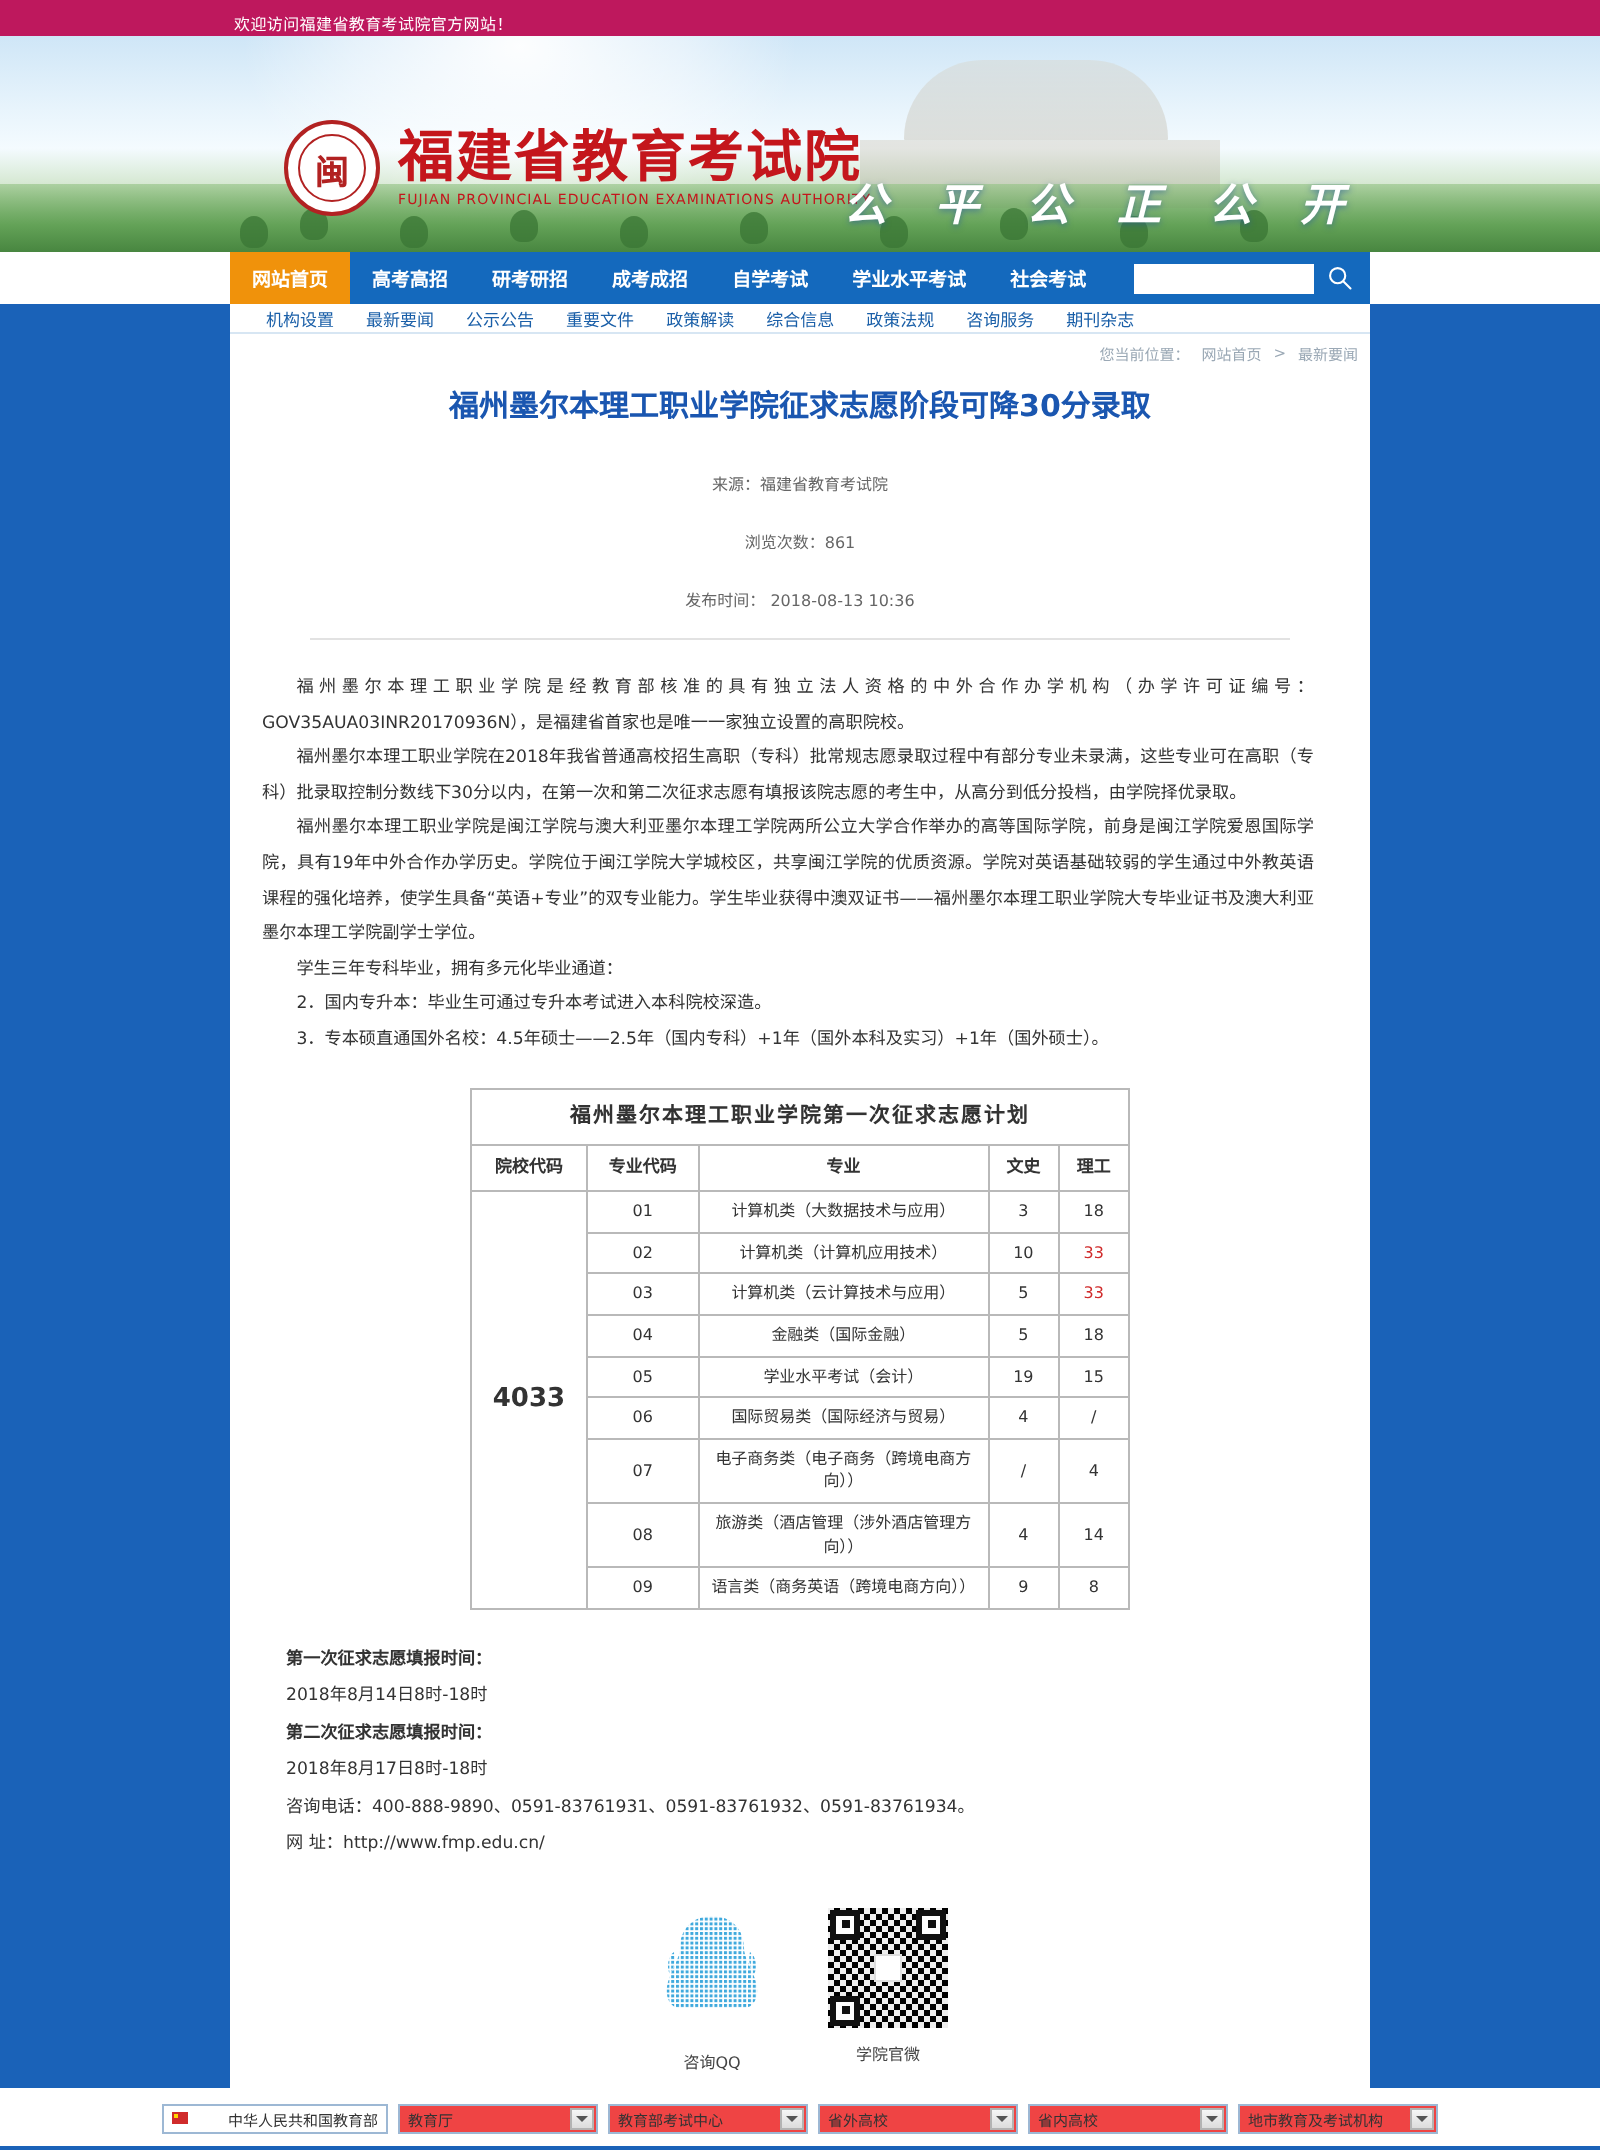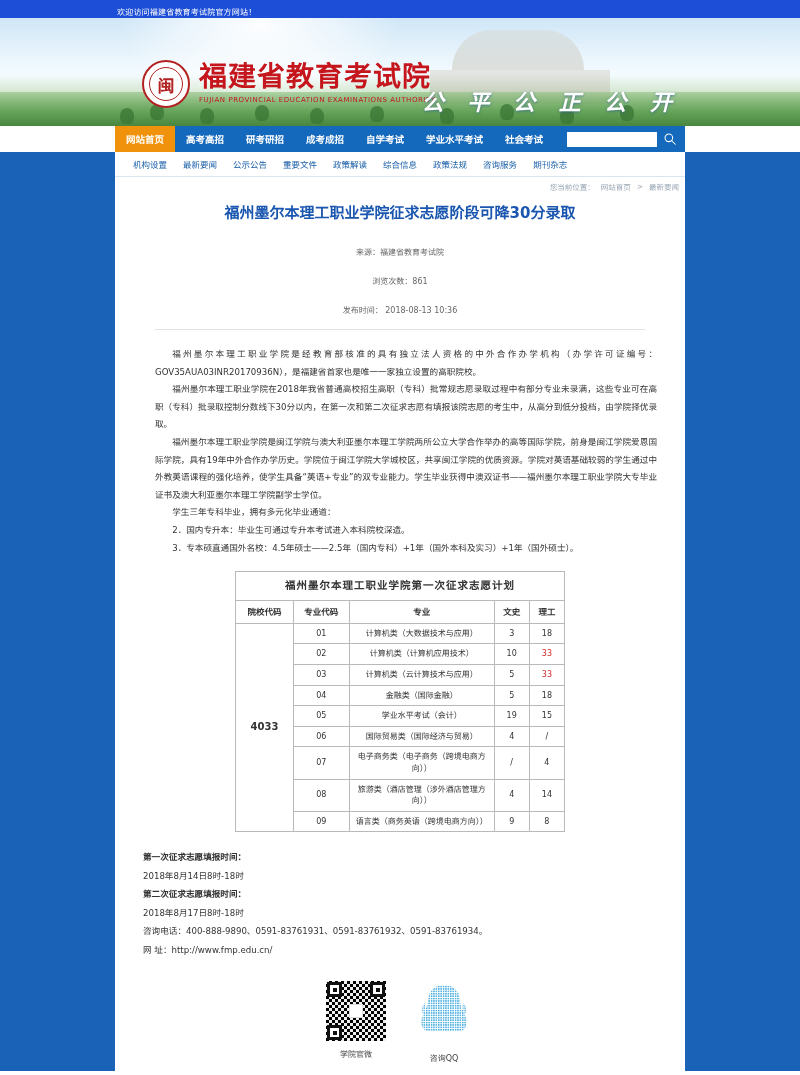--- a/index.html
+++ b/index.html
@@ -8,21 +8,21 @@
     width: 800px;
     height: 1075px;
     font-family: "DejaVu Sans", "Liberation Sans", sans-serif;
     background: #ffffff;
   }
   body { overflow: hidden; position: relative; }
 
   
   .topbar {
     height: 18px;
-    background: #1d4ed8;
+    background: #be185d;
     display: flex;
     align-items: center;
   }
   .topbar-inner {
     width: 570px;
     margin: 0 auto;
     padding-left: 2px;
   }
   .topbar-text {
     color: #ffffff;
@@ -100,21 +100,21 @@
     color: #b22222;
     font-family: "DejaVu Serif", "Liberation Serif", serif;
     font-weight: bold;
   }
   .logo-text { margin-left: 9px; }
   .logo-cn {
     font-size: 28px;
     font-weight: bold;
     color: #c4161c;
     letter-spacing: 1px;
-    font-family: Liberation Mono, monospace;
+    font-family: Liberation Sans, sans-serif;
     line-height: 1.05;
     white-space: nowrap;
   }
   .logo-en {
     font-size: 7px;
     color: #c4161c;
     letter-spacing: .55px;
     margin-top: 3px;
     white-space: nowrap;
   }
@@ -171,21 +171,21 @@
   .search-icon {
     width: 14px; height: 14px;
     display: block;
     cursor: pointer;
   }
 
   
   .subnav {
     width: 570px;
     margin: 0 auto;
-    height: 25px;
+    height: 15px;
     background: #ffffff;
     border-bottom: 1px solid #d7e6f3;
     display: flex;
     align-items: center;
     padding-left: 10px;
   }
   .subnav-item {
     font-size: 8.5px;
     color: #1a5fa8;
     padding: 0 8px;
@@ -238,21 +238,21 @@
     gap: 18px;
     flex-direction: column;
   }
   .meta-sep {
     width: 490px;
     height: 1px;
     background: #e2e2e2;
     margin: 14px auto 0 auto;
   }
   .article-body {
-    padding: 16px 28px 0 40px;
+    padding: 16px 28px 0 16px;
     font-size: 8.6px;
     color: #333333;
     line-height: 2.05;
     text-align: justify;
   }
   .article-body p { text-indent: 2em; margin-bottom: 0; }
 
   
   .tbl-wrap { display: flex; justify-content: center; margin-top: 14px; }
   table.plan {
@@ -272,21 +272,21 @@
     font-size: 10.5px;
     font-weight: bold;
     padding: 6px 2px;
     letter-spacing: 1px;
   }
   table.plan .hd { font-weight: bold; font-size: 8.5px; padding: 5px 2px; margin-top: 37px; }
   table.plan .col-code { width: 56px; }
   table.plan .col-major-code { width: 54px; }
   table.plan .col-major { width: 140px; padding-left: 4px; padding-right: 4px; }
   table.plan .col-num { width: 34px; }
-  table.plan .school-code { font-weight: bold; font-size: 10px; margin-top: 11px; }
+  table.plan .school-code { font-weight: bold; font-size: 13px; margin-top: 11px; }
   table.plan .red { color: #d02b2b; }
 
   
   .notice {
     padding: 16px 28px 0 28px;
     font-size: 8.6px;
     color: #333333;
     line-height: 2.15;
   }
   .notice .b { font-weight: bold; }
@@ -616,41 +616,41 @@
       <div class="b">第一次征求志愿填报时间：</div>
       <div>2018年8月14日8时-18时</div>
       <div class="b">第二次征求志愿填报时间：</div>
       <div>2018年8月17日8时-18时</div>
       <div>咨询电话：400-888-9890、0591-83761931、0591-83761932、0591-83761934。</div>
       <div>网  址：http://www.fmp.edu.cn/</div>
     </div>
 
     <div class="qr-row">
       <div class="qr-cell">
-        <div class="qr-img">
-          <div class="eye tl"></div>
-          <div class="eye tr"></div>
-          <div class="eye bl"></div>
-          <div class="ctr"></div>
-        </div>
-        <div class="qr-label">学院官微</div>
-      </div>
-      <div class="qr-cell">
         <svg class="qq-img" viewBox="0 0 60 60">
           <defs>
             <pattern id="dots" width="2.4" height="2.4" patternUnits="userSpaceOnUse">
               <rect width="1.5" height="1.5" fill="#3fa9dd"></rect>
             </pattern>
           </defs>
           <path d="M30 4 C20 4 14 11 14 20 C14 25 10 30 8 37 C6 44 9 50 14 50 L46 50 C51 50 54 44 52 37 C50 30 46 25 46 20 C46 11 40 4 30 4 Z" fill="url(#dots)"></path>
           <path d="M11 22 C8 24 7 30 9 33 C11 30 12 26 11 22 Z" fill="url(#dots)"></path>
           <path d="M49 22 C52 24 53 30 51 33 C49 30 48 26 49 22 Z" fill="url(#dots)"></path>
         </svg>
         <div class="qr-label">咨询QQ</div>
       </div>
+      <div class="qr-cell">
+        <div class="qr-img">
+          <div class="eye tl"></div>
+          <div class="eye tr"></div>
+          <div class="eye bl"></div>
+          <div class="ctr"></div>
+        </div>
+        <div class="qr-label">学院官微</div>
+      </div>
     </div>
   </div>
 
   <div class="footer-links">
     <div class="flink-first">
       <span class="flag-icon"></span>
       <span>中华人民共和国教育部</span>
     </div>
     <div class="fsel">
       <span>教育厅</span>

